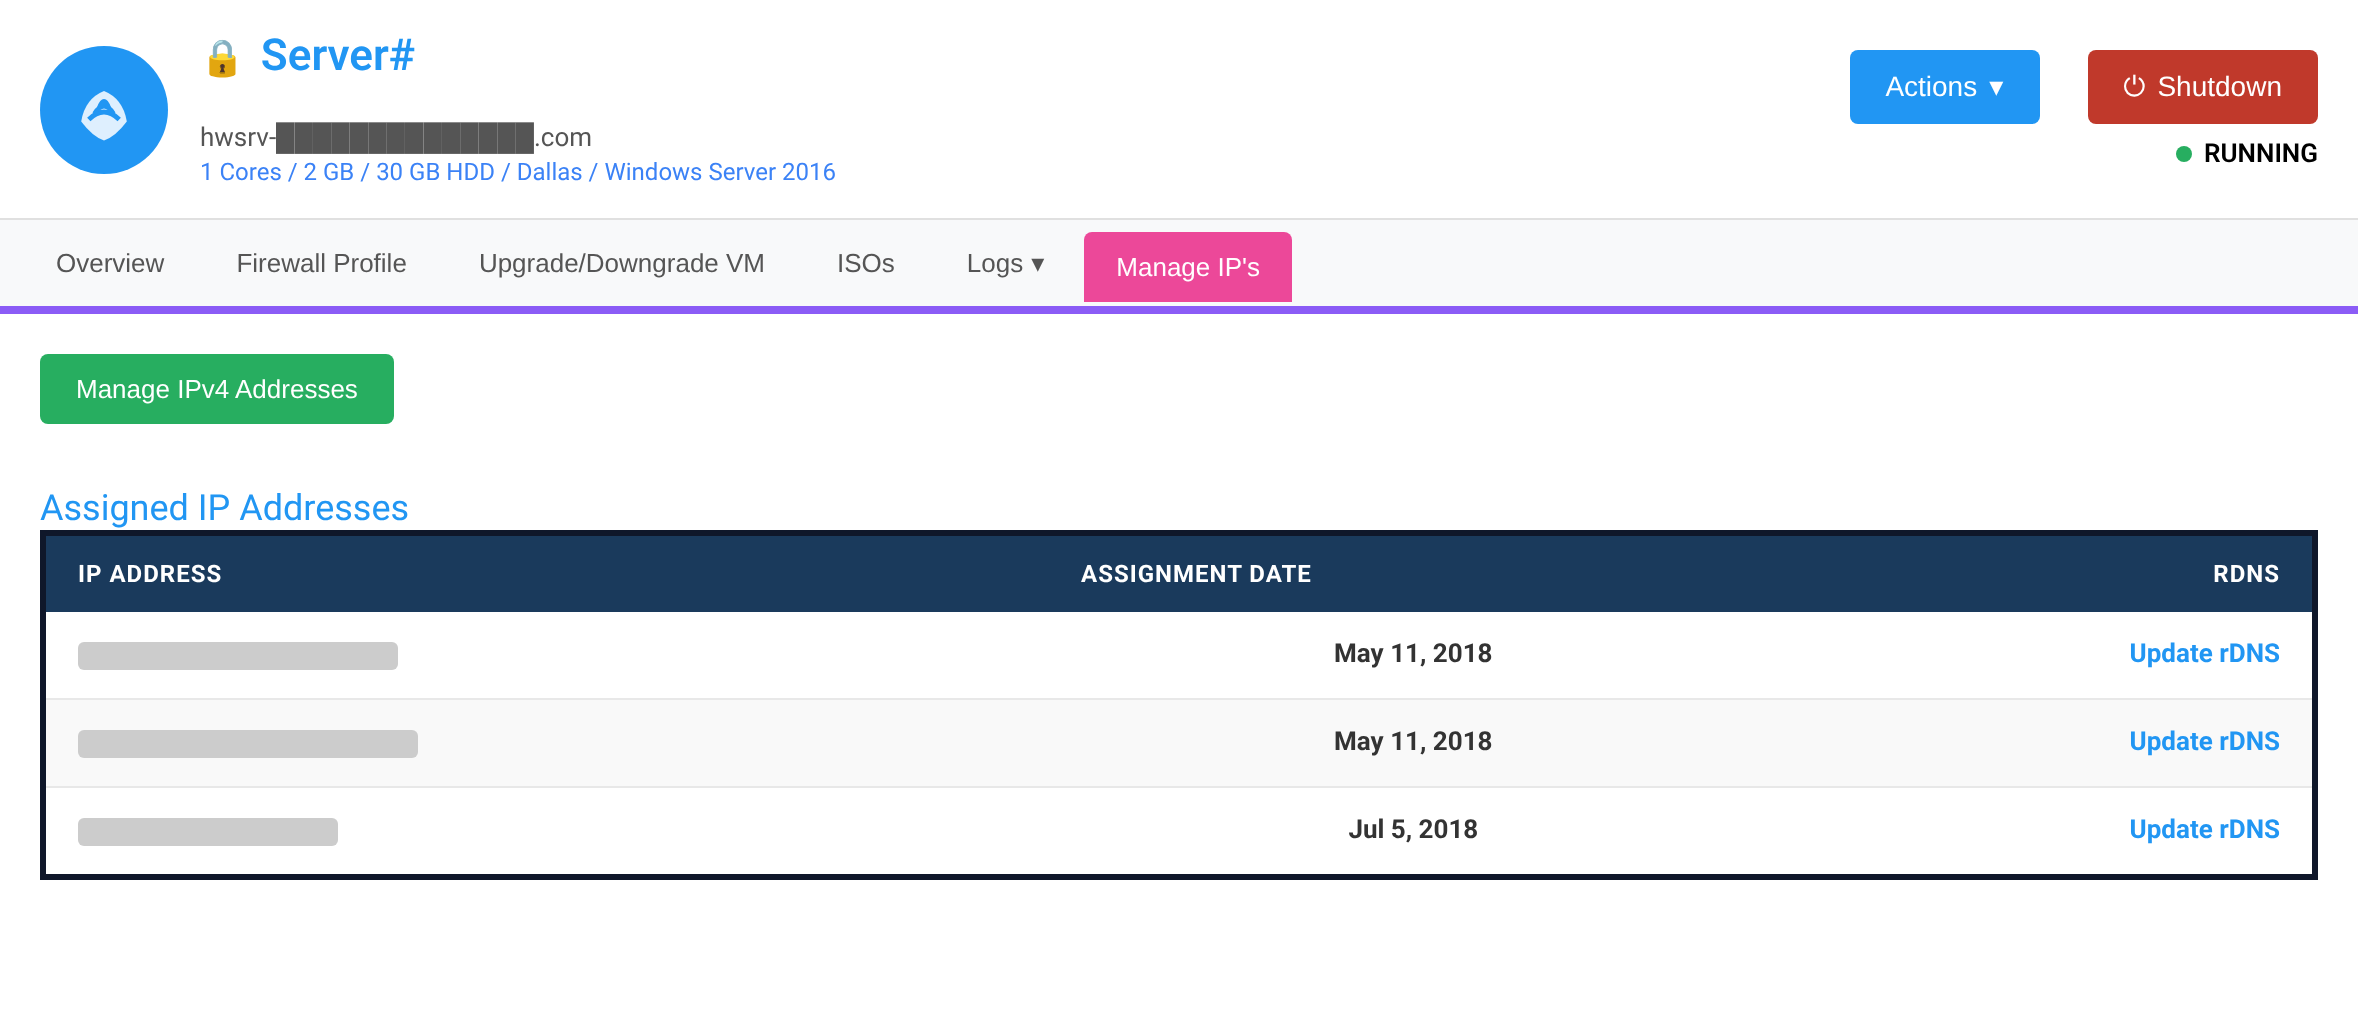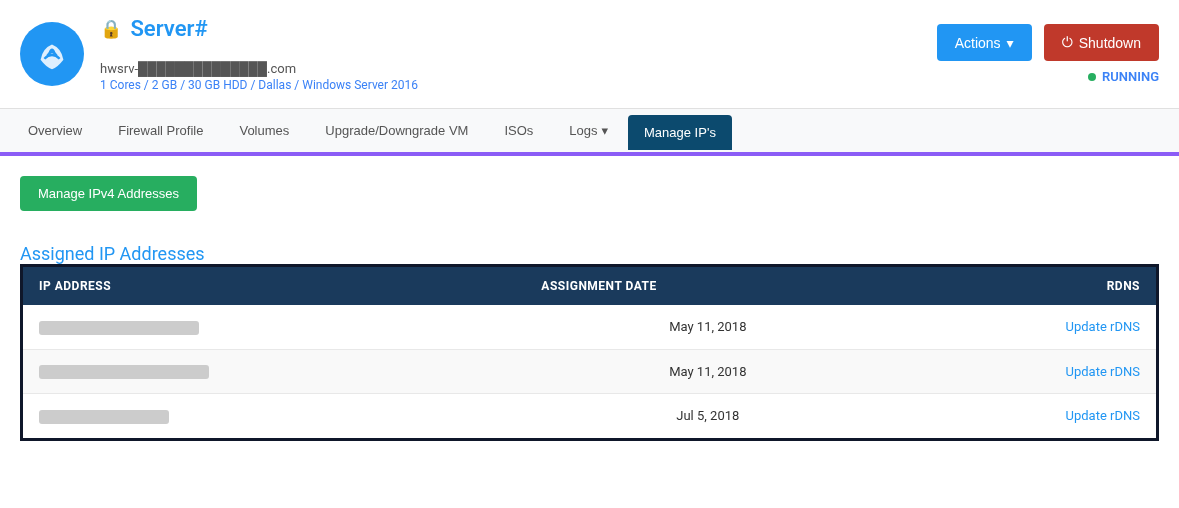--- a/index.html
+++ b/index.html
@@ -65,21 +65,21 @@
     }
     .header-actions {
       display: flex;
       align-items: flex-start;
       flex-direction: column;
       gap: 8px;
       align-items: flex-end;
     }
     .btn-group {
       display: flex;
-      gap: 12px;
+      gap: 24px;
     }
     .btn-actions {
       background: #2196f3;
       color: #fff;
       border: none;
       padding: 10px 18px;
       border-radius: 4px;
       cursor: pointer;
       font-size: 14px;
       display: flex;
@@ -97,21 +97,21 @@
       display: flex;
       align-items: center;
       gap: 6px;
     }
     .status-running {
       display: flex;
       align-items: center;
       gap: 6px;
       font-size: 13px;
       font-weight: 600;
-      color: #3b82f6;
+      color: #000000;
     }
     .status-dot {
       width: 8px;
       height: 8px;
       background: #27ae60;
       border-radius: 50%;
     }
     
     .nav-tabs {
       display: flex;
@@ -124,21 +124,21 @@
       padding: 14px 18px;
       cursor: pointer;
       color: #555;
       font-size: 13px;
       border: none;
       background: none;
       text-decoration: none;
       white-space: nowrap;
     }
     .nav-tab.active {
-      background: #0c4a6e;
+      background: #ec4899;
       color: #fff;
       border-radius: 4px 4px 0 0;
       margin: 4px 2px 0;
       padding: 10px 16px;
     }
     .nav-tab-logs {
       display: flex;
       align-items: center;
       gap: 4px;
     }
@@ -179,20 +179,21 @@
       font-weight: 700;
       letter-spacing: 0.5px;
       text-transform: uppercase;
     }
     .ip-table thead th.col-rdns {
       text-align: right;
     }
     .ip-table tbody tr {
       border-bottom: 1px solid #e8e8e8;
       background: #fff;
+      font-weight: bold;
     }
     .ip-table tbody tr:nth-child(even) {
       background: #f9f9f9;
     }
     .ip-table tbody td {
       padding: 14px 16px;
       font-size: 13px;
     }
     .ip-table tbody td.col-rdns {
       text-align: right;
@@ -252,21 +253,20 @@
       <div class="status-running">
         <span class="status-dot"></span>
         <span>RUNNING</span>
       </div>
     </div>
   </div>
 
   <div class="nav-tabs">
     <button class="nav-tab">Overview</button>
     <button class="nav-tab">Firewall Profile</button>
-    <button class="nav-tab">Volumes</button>
     <button class="nav-tab">Upgrade/Downgrade VM</button>
     <button class="nav-tab">ISOs</button>
     <button class="nav-tab nav-tab-logs">
       <span>Logs</span>
       <span>▾</span>
     </button>
     <button class="nav-tab active">Manage IP's</button>
   </div>
 
   <div class="content">

